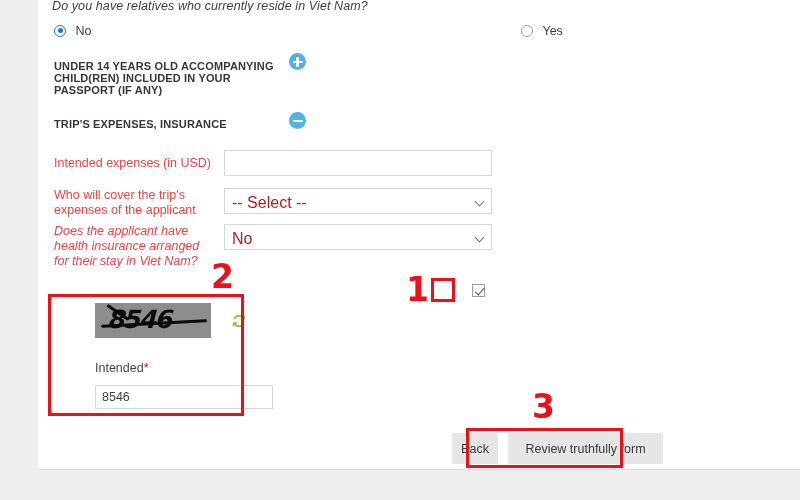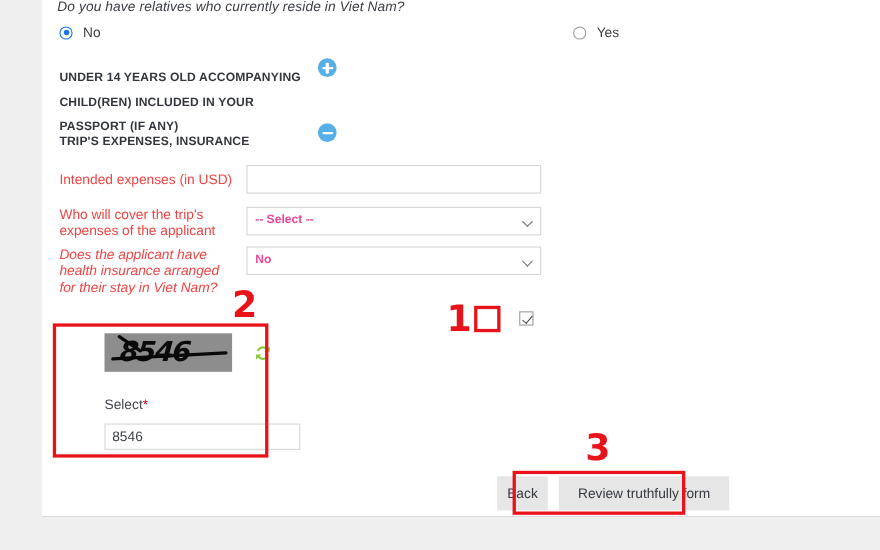--- a/index.html
+++ b/index.html
@@ -52,21 +52,21 @@
   }
   .radio-label {
     display: inline-block; vertical-align: middle;
     font-size: 12.5px; color: #3b3f45; margin-left: 5px;
   }
 
   
   .section-head {
     position: absolute; left: 16px;
     font-size: 11px; font-weight: bold; color: #33373d;
-    line-height: 22px; letter-spacing: 0.15px;
+    line-height: 12px; letter-spacing: 0.15px;
     text-transform: uppercase; width: 230px;
   }
   #sec-children { top: 60px; }
   #sec-expenses { top: 118px; }
 
   .circ-icon {
     position: absolute; left: 251px;
     width: 17px; height: 17px; border-radius: 50%;
     background: #55b0e8;
   }
@@ -106,21 +106,21 @@
     font-family: "Liberation Sans", sans-serif;
     border-radius: 0;
   }
 
   .selbox {
     position: relative; width: 268px; height: 26px;
     border: 1px solid #d3d6da; background: #fff;
   }
   .selbox .selval {
     position: absolute; left: 7px; top: 5px;
-    font-size: 11px; color: #ec4899; font-weight: bold;
+    font-size: 16px; color: #b91c1c;
   }
   .chev {
     position: absolute; right: 8px; top: 9px;
     width: 7px; height: 7px;
     border-right: 1.6px solid #70757a;
     border-bottom: 1.6px solid #70757a;
     transform: rotate(45deg);
   }
 
   
@@ -283,21 +283,21 @@
     </div>
 
     <div id="refresh-icon">
       <svg width="20" height="20" viewBox="0 0 24 24" aria-hidden="true">
         <path d="M12 4.5c-3.1 0-5.7 2-6.6 4.8l2.2.7C8.2 8.2 9.9 6.9 12 6.9c1.4 0 2.7.6 3.6 1.6l-2.1 2.1h6V4.6l-2.1 2.1C16 5.3 14.1 4.5 12 4.5z" fill="#8cc63f"></path>
         <path d="M12 19.5c3.1 0 5.7-2 6.6-4.8l-2.2-.7c-.6 1.8-2.3 3.1-4.4 3.1-1.4 0-2.7-.6-3.6-1.6l2.1-2.1h-6v5.9l2.1-2.1c1.4 1.4 3.3 2.3 5.4 2.3z" fill="#8cc63f"></path>
       </svg>
     </div>
 
     <div id="captcha-label">
-      <span>Select</span><span class="star">*</span>
+      <span>Intended</span><span class="star">*</span>
     </div>
 
     <input id="captcha-input" type="text" placeholder="" value="8546" style="">
 
     <button class="btn" id="btn-back">Back</button>
     <button class="btn" id="btn-review">Review truthfully form</button>
 
   </div>
 
   <div class="anno-box" id="anno-box-1"></div>

